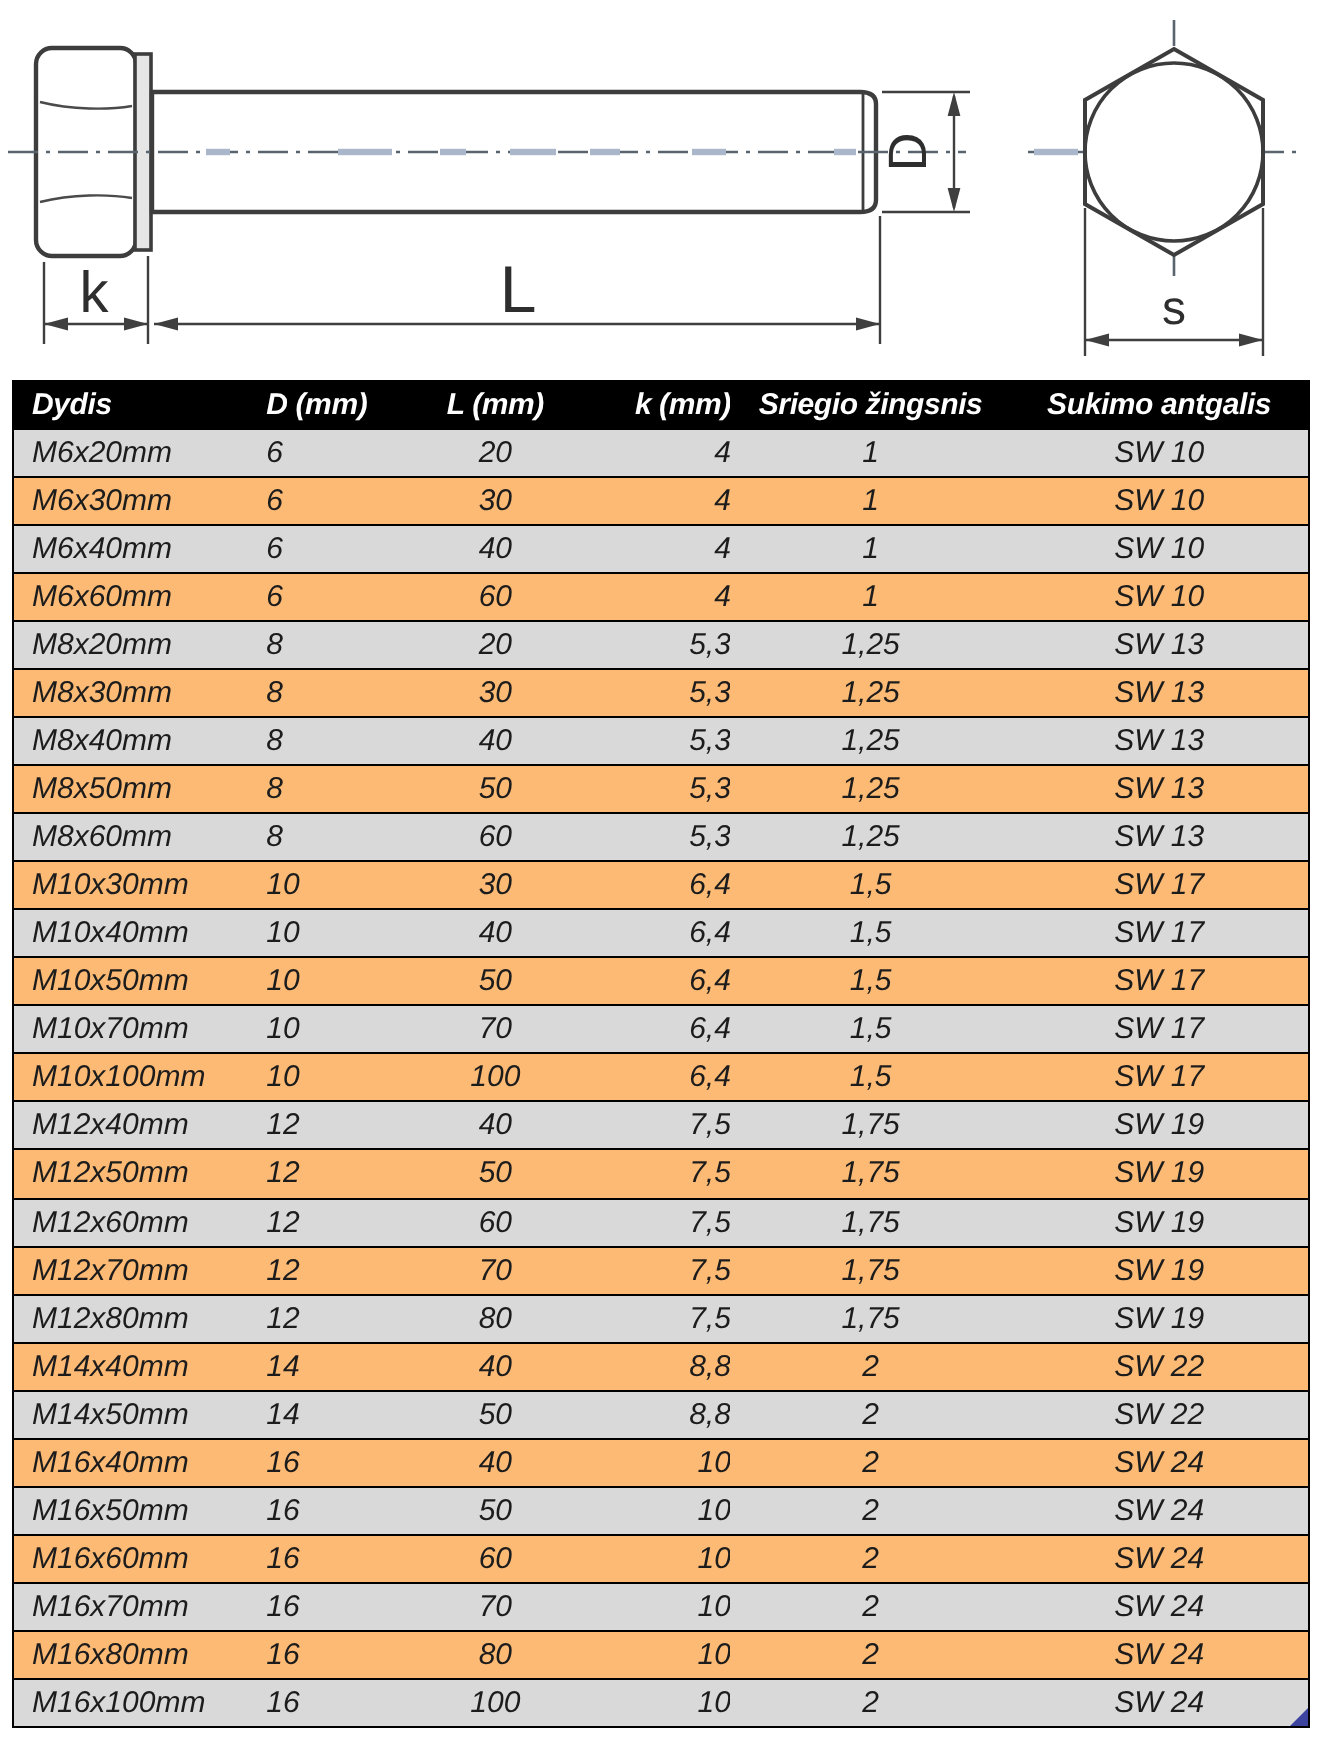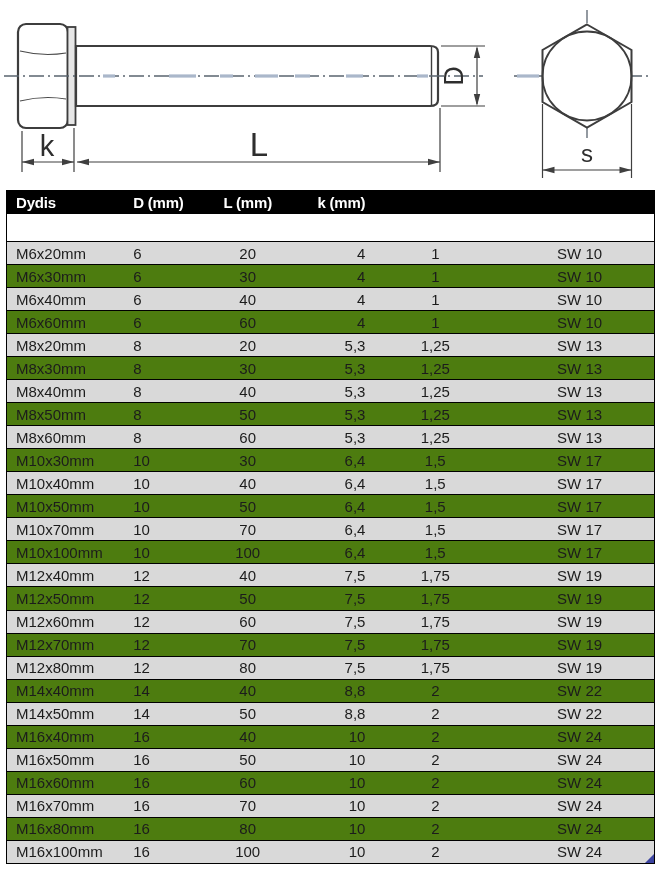--- a/index.html
+++ b/index.html
@@ -11,29 +11,30 @@
   
   .drawing-wrap{width:665px;height:190px;position:relative;}
   .drawing-wrap svg{display:block;}
   .dimtext{fill:#2e2e2e;font-family:"Liberation Sans",sans-serif;}
   
   .spec-table{
     position:absolute;left:6px;top:190px;width:649px;height:674px;
     display:flex;flex-direction:column;box-sizing:border-box;
     border-left:1px solid #000;border-right:1px solid #000;border-bottom:1px solid #000;
     background:#fff;
+    font-style:italic;
   }
   .thead{
     flex:0 0 24px;display:flex;align-items:center;
     background:#000;color:#fff;font-weight:bold;font-size:15px;letter-spacing:-0.2px;
   }
-  .tbody{flex:1;display:flex;flex-direction:column;margin-top:27px;}
+  .tbody{flex:1;display:flex;flex-direction:column;}
   .trow{
     flex:1;display:flex;align-items:center;
-    border-top:1px solid #000;font-size:15px;color:#1c1c1c;background:#4d7c0f;
+    border-top:1px solid #000;font-size:15px;color:#1c1c1c;background:#fdba74;
   }
   .trow:nth-of-type(odd){background:#d9d9d9;}
   .cell{box-sizing:border-box;overflow:hidden;white-space:nowrap;}
   .c1{width:19.5%;text-align:left;padding-left:9px;}
   .c2{width:11.8%;text-align:left;}
   .c3{width:11.8%;text-align:center;}
   .c4{width:12.3%;text-align:right;}
   .c5{width:21.6%;text-align:center;}
   .c6{width:23.0%;text-align:center;}
   .corner-marker{
@@ -114,20 +115,22 @@
     <text x="587" y="162" text-anchor="middle" font-size="24" class="dimtext">s</text>
   </svg>
 </div>
 
 <div class="spec-table">
   <div class="thead">
     <div class="cell c1">Dydis</div>
     <div class="cell c2">D (mm)</div>
     <div class="cell c3">L (mm)</div>
     <div class="cell c4">k (mm)</div>
+    <div class="cell c5">Sriegio žingsnis</div>
+    <div class="cell c6">Sukimo antgalis</div>
   </div>
   <div class="tbody">
 
       <div class="trow">
         <div class="cell c1">M6x20mm</div>
         <div class="cell c2">6</div>
         <div class="cell c3">20</div>
         <div class="cell c4">4</div>
         <div class="cell c5">1</div>
         <div class="cell c6">SW 10</div>

